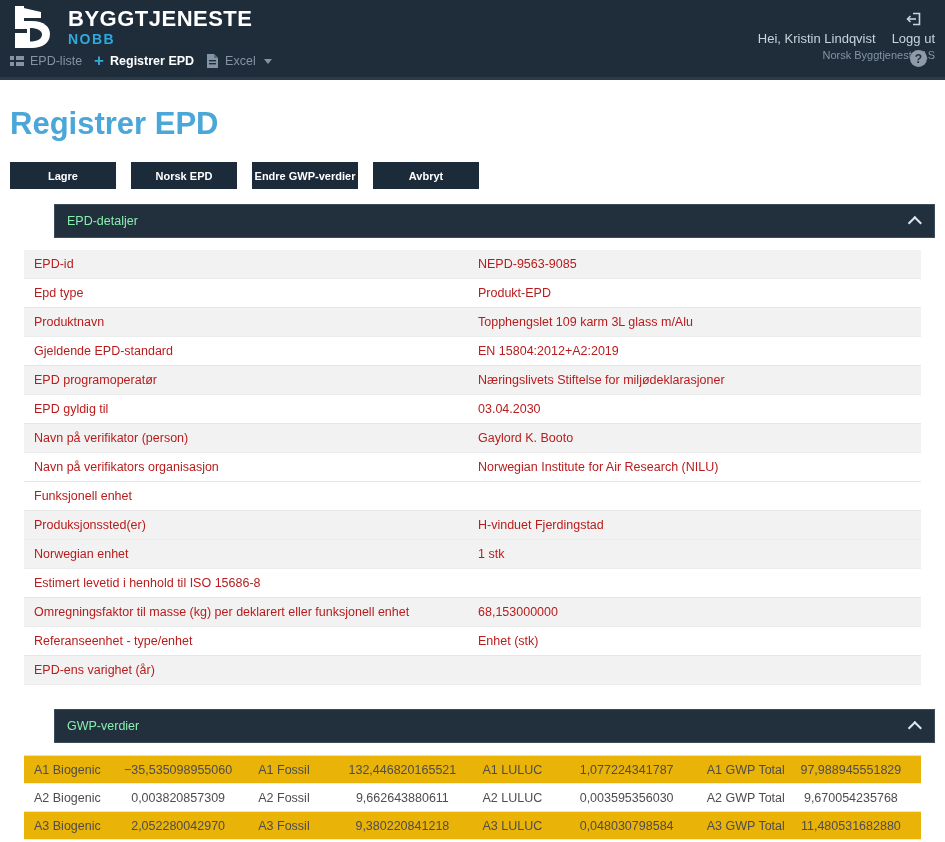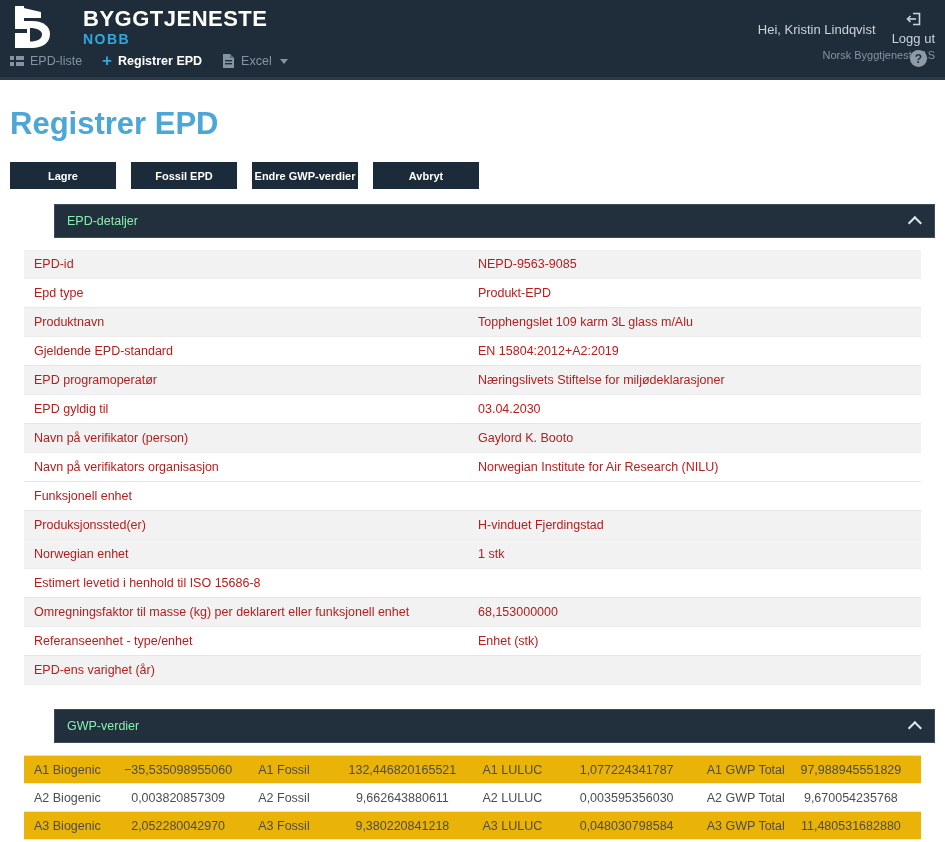--- a/index.html
+++ b/index.html
@@ -4,31 +4,31 @@
 <style>
   * { box-sizing: border-box; margin: 0; padding: 0; }
   html, body { width: 945px; height: 842px; overflow: hidden; background: #fff;
     font-family: "Liberation Sans", sans-serif; }
 
   
   .app-header { background: #1f2d3a; height: 80px; padding: 0 10px;
     border-bottom: 3px solid #2b3a48; }
   .header-top { display: flex; justify-content: space-between; align-items: flex-start;
     padding-top: 5px; height: 47px; }
-  .brand { display: flex; align-items: flex-start; gap: 27px; }
+  .brand { display: flex; align-items: flex-start; gap: 12px; }
   .brand-text { padding-top: 2px; }
   .brand-name { color: #ffffff; font-weight: 700; font-size: 22px; letter-spacing: .5px; line-height: 24px; }
   .brand-sub { color: #2fa9de; font-weight: 700; font-size: 14px; letter-spacing: 1.5px; line-height: 16px; }
   .user-area { text-align: right; padding-top: 7px; }
-  .user-line { color: #c9d3dc; font-size: 13px; display: flex; align-items: center;
+  .user-line { color: #c9d3dc; font-size: 13px; display: flex; align-items: flex-end;
     justify-content: flex-end; gap: 16px; }
   .logout { display: inline-flex; align-items: center; gap: 5px; cursor: pointer; color: #c9d3dc; flex-direction: column; }
   .company { color: #8494a4; font-size: 11px; margin-top: 3px; }
 
-  .header-nav { display: flex; align-items: center; gap: 20px; height: 28px; position: relative; }
+  .header-nav { display: flex; align-items: center; gap: 12px; height: 28px; position: relative; }
   .nav-item { display: inline-flex; align-items: center; gap: 6px; color: #8494a4;
     font-size: 12.5px; cursor: pointer; text-decoration: none; }
   .nav-item.active { color: #ffffff; font-weight: 700; }
   .plus-glyph { color: #35a7dc; font-weight: 700; font-size: 17px; line-height: 14px; }
   .caret-down { width: 0; height: 0; border-left: 4px solid transparent;
     border-right: 4px solid transparent; border-top: 5px solid #8494a4; margin-left: 2px; }
   .help-btn { position: absolute; right: 8px; top: 3px; width: 17px; height: 17px;
     border-radius: 50%; background: #8e9aa6; color: #1f2d3a; font-size: 12px; font-weight: 700;
     display: flex; align-items: center; justify-content: center; cursor: pointer; }
 
@@ -121,21 +121,21 @@
     </a>
     <span class="help-btn">?</span>
   </nav>
 </header>
 
 <main>
   <h1 class="page-title">Registrer EPD</h1>
 
   <div class="toolbar">
     <button class="btn">Lagre</button>
-    <button class="btn">Fossil EPD</button>
+    <button class="btn">Norsk EPD</button>
     <button class="btn">Endre GWP-verdier</button>
     <button class="btn">Avbryt</button>
   </div>
 
   <section>
     <div class="section-bar">
       <span>EPD-detaljer</span>
       <span class="chevron-up"></span>
     </div>
     <div class="detail-rows">

